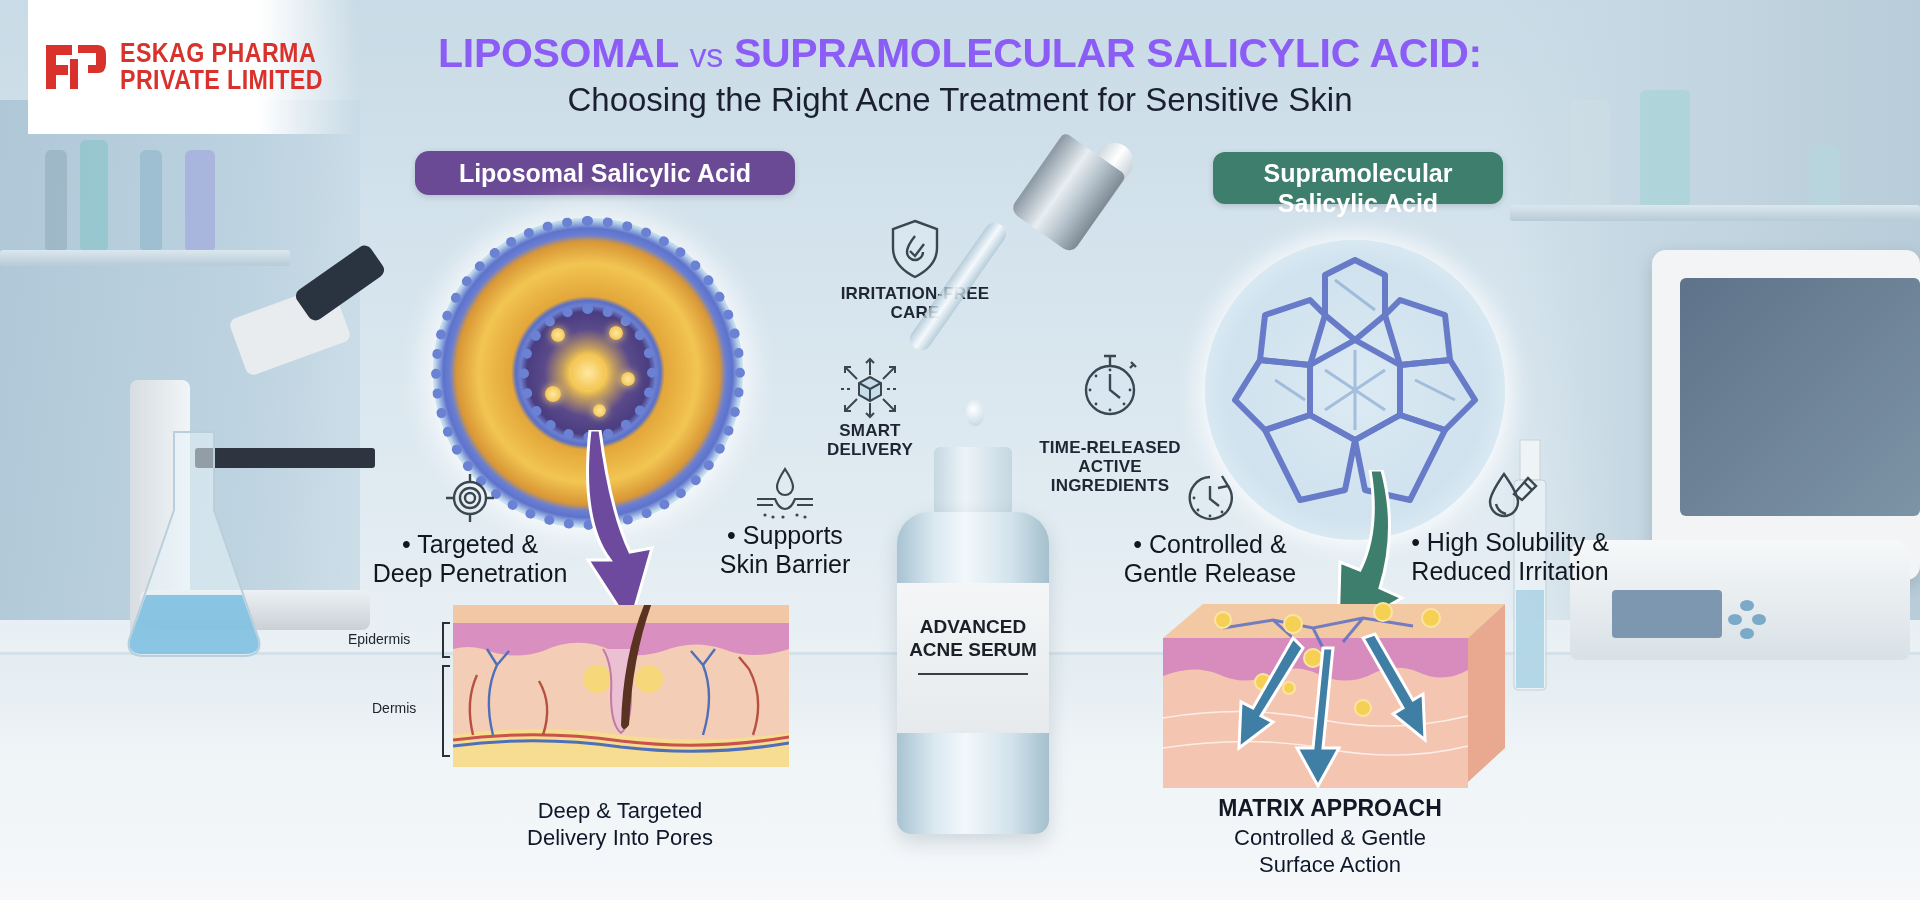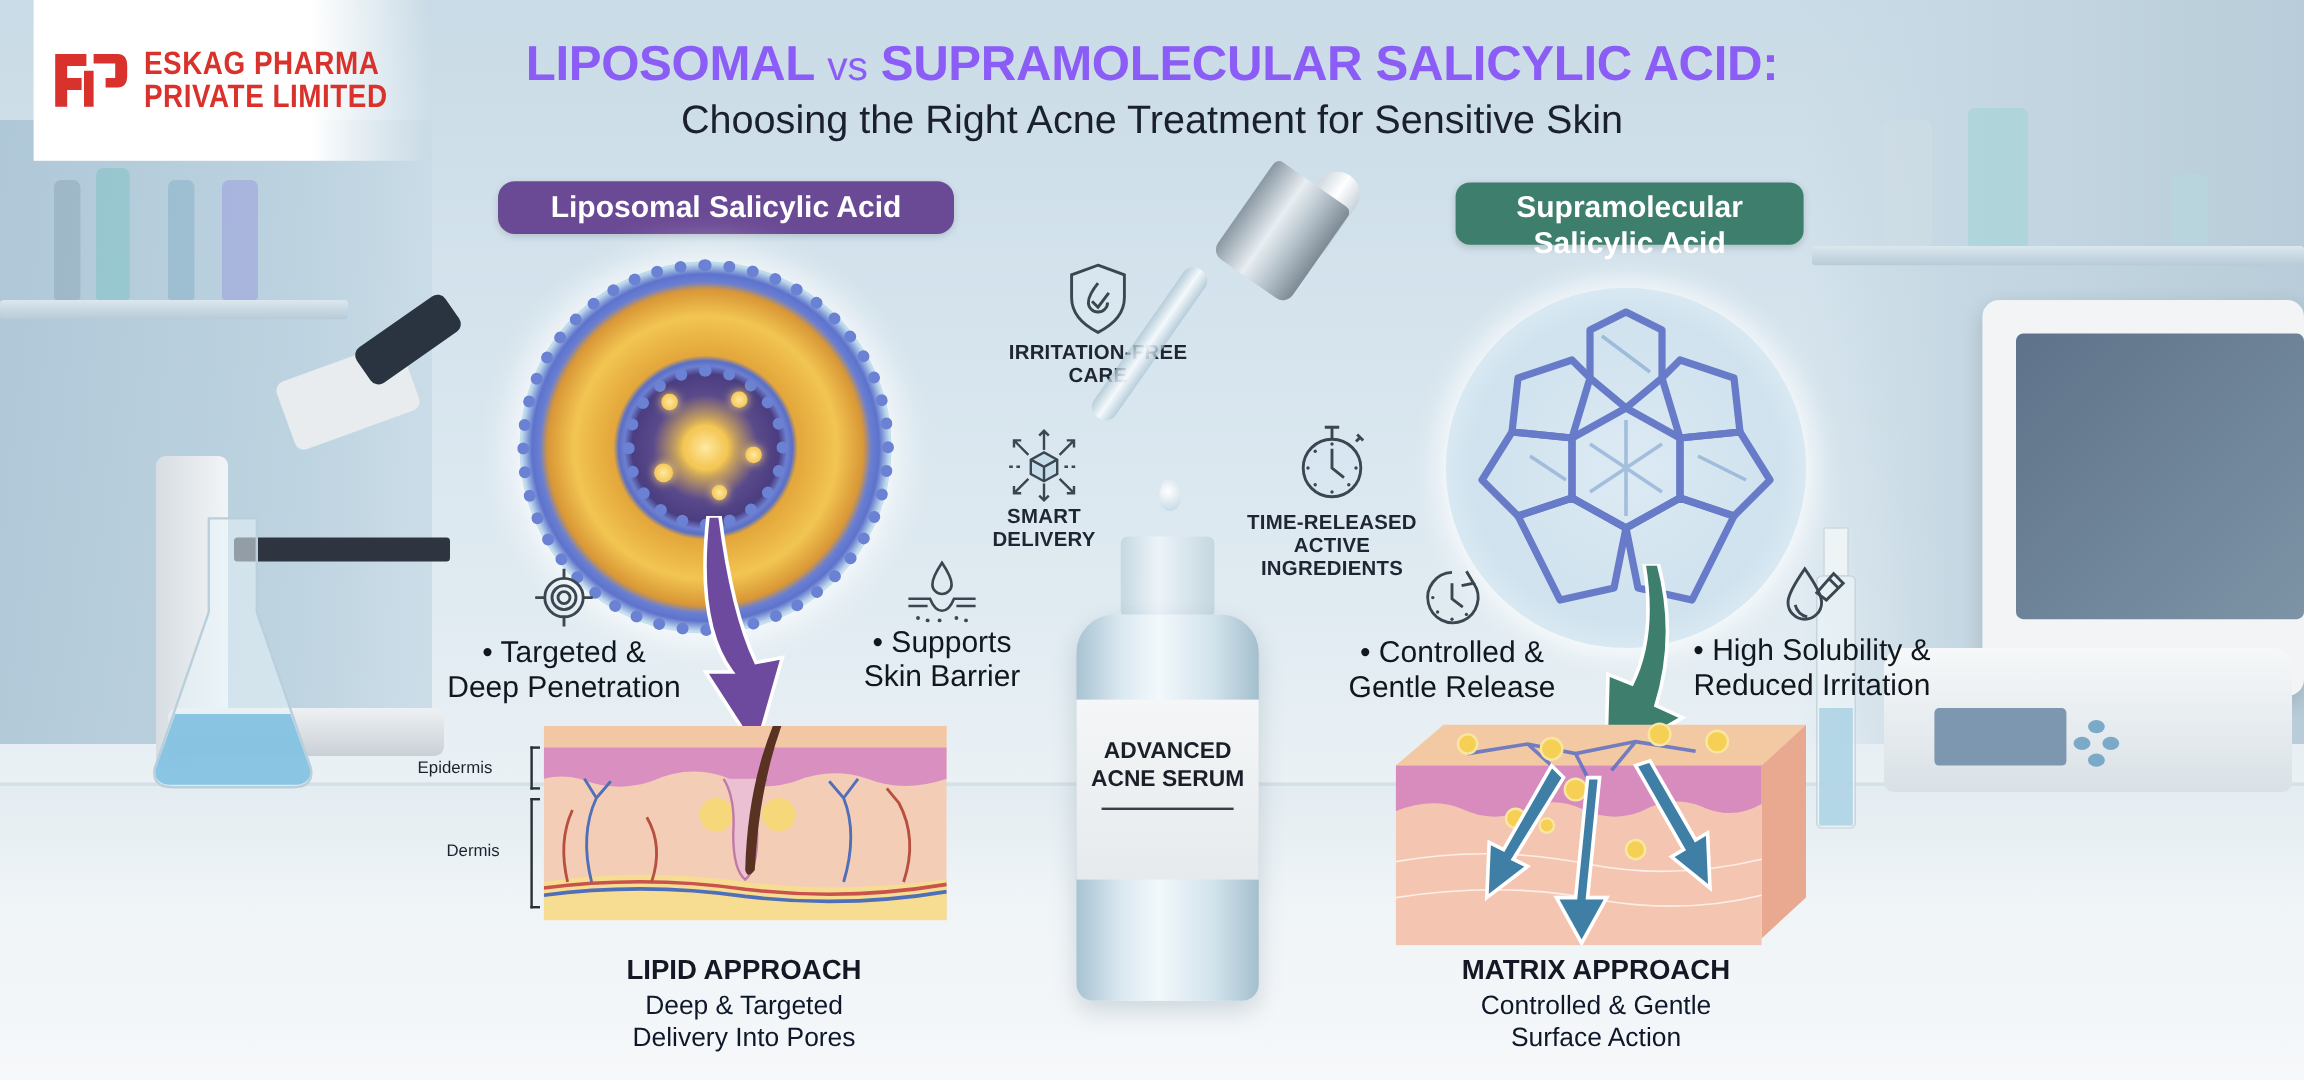--- a/index.html
+++ b/index.html
@@ -299,21 +299,21 @@
           <circle cx="30" cy="18" r="1.4"></circle>
           <circle cx="30" cy="58" r="1.4"></circle>
           <circle cx="10" cy="38" r="1.4"></circle>
           <circle cx="50" cy="38" r="1.4"></circle>
           <circle cx="16" cy="24" r="1.4"></circle>
           <circle cx="44" cy="52" r="1.4"></circle>
           <circle cx="16" cy="52" r="1.4"></circle>
         </g>
       </svg>
   </div>
-  <div class="feat-center-label" style="margin-top:8px;">
+  <div class="feat-center-label" style="margin-top:20px;">
     <div>TIME-RELEASED</div>
     <div>ACTIVE</div>
     <div>INGREDIENTS</div>
   </div>
 </div>
 
 <div class="feat" style="left:1115px;top:472px;width:190px;">
   <div class="icon">
     <svg width="52" height="52" viewBox="0 0 52 52">
         <g fill="none" stroke="#3a4650" stroke-width="2.4">
@@ -418,21 +418,20 @@
       </g>
     <g fill="#3f7fa6" stroke="#fff" stroke-width="3">
         <path d="M130 40 L90 110 L78 104 L76 150 L110 124 L98 118 L140 50 Z"></path>
         <path d="M160 50 L150 150 L134 150 L155 188 L176 150 L160 150 L170 50 Z"></path>
         <path d="M200 40 L240 110 L230 116 L262 142 L260 96 L250 102 L212 36 Z"></path>
       </g>
   </svg>
 </div>
 
 <div class="approach" style="left:440px;top:795px;width:360px;">
-  <div class="approach-title">LIPID APPROACH</div>
   <div class="approach-desc">
     <div>Deep &amp; Targeted</div>
     <div>Delivery Into Pores</div>
   </div>
 </div>
 <div class="approach" style="left:1150px;top:795px;width:360px;">
   <div class="approach-title">MATRIX APPROACH</div>
   <div class="approach-desc">
     <div>Controlled &amp; Gentle</div>
     <div>Surface Action</div>

